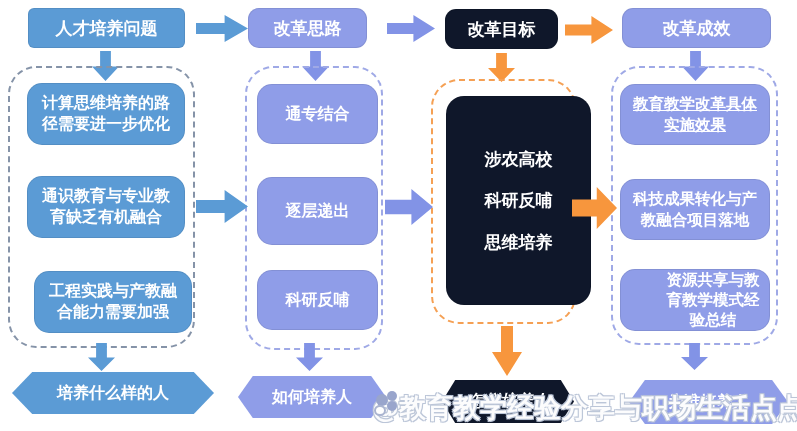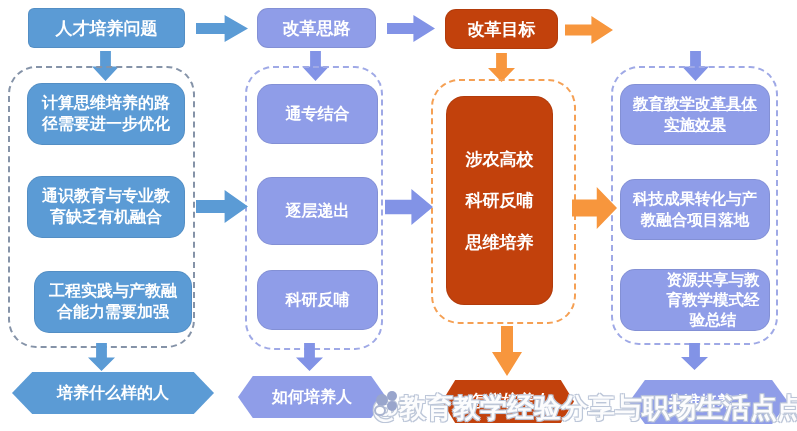--- a/index.html
+++ b/index.html
@@ -13,21 +13,21 @@
   
   .box{
     position:absolute;display:flex;align-items:center;justify-content:center;
     text-align:center;color:#fff;font-weight:bold;border-radius:11px;
     box-sizing:border-box;padding:2px 8px;line-height:1.3;
     border:1px solid rgba(0,0,0,0.08);
   }
   .box.inner{border-radius:15px;}
   .bg-blue{background:#5B9BD5;border-radius:6px;}
   .bg-purple{background:#8F9DE8;}
-  .bg-orange{background:#c2410c;}
+  .bg-orange{background:#0f172a;}
   
   .dashed{
     position:absolute;border:2px dashed;border-radius:28px;box-sizing:border-box;
     background:transparent;
   }
   .dash-blue{border-color:#8593A8;}
   .dash-purple{border-color:#9FA9E6;}
   .dash-orange{border-color:#F5A054;}
   
   .ar{position:absolute;clip-path:polygon(0 30%,55% 30%,55% 0,100% 50%,55% 100%,55% 70%,0 70%);}
@@ -65,44 +65,45 @@
   .fs16{font-size:16px;}
   .fs15{font-size:15.5px;}
 </style>
 </head>
 <body>
 
 <div class="canvas">
 
   <div class="box bg-blue fs17" style="left:28px;top:8px;width:157px;height:40px;">人才培养问题</div>
   <div class="ar c-blue" style="left:196px;top:15px;width:52px;height:27px;"></div>
-  <div class="box bg-purple fs17" style="left:257px;top:8px;width:119px;height:40px;">改革思路</div>
+  <div class="box bg-purple fs17" style="left:248px;top:8px;width:119px;height:40px;">改革思路</div>
   <div class="ar c-purple" style="left:387px;top:15px;width:48px;height:27px;"></div>
   <div class="box bg-orange fs17" style="left:445px;top:9px;width:113px;height:40px;">改革目标</div>
   <div class="ar c-orange" style="left:565px;top:16px;width:48px;height:28px;"></div>
+  <div class="box bg-purple fs17" style="left:622px;top:8px;width:149px;height:40px;">改革成效</div>
 
   <div class="ad c-blue" style="left:92px;top:51px;width:27px;height:30px;"></div>
   <div class="ad c-purple" style="left:302px;top:51px;width:27px;height:30px;"></div>
   <div class="ad c-orange" style="left:488px;top:53px;width:27px;height:29px;"></div>
   <div class="ad c-purple" style="left:682px;top:51px;width:27px;height:30px;"></div>
 
   <div class="dashed dash-blue" style="left:8px;top:66px;width:187px;height:282px;"></div>
   <div class="dashed dash-purple" style="left:245px;top:66px;width:138px;height:284px;"></div>
   <div class="dashed dash-orange" style="left:431px;top:79px;width:145px;height:245px;"></div>
   <div class="dashed dash-purple" style="left:611px;top:66px;width:167px;height:279px;"></div>
 
   <div class="box inner bg-blue fs16" style="left:27px;top:83px;width:158px;height:62px;">计算思维培养的路径需要进一步优化</div>
   <div class="box inner bg-blue fs16" style="left:27px;top:176px;width:158px;height:62px;">通识教育与专业教育缺乏有机融合</div>
   <div class="box inner bg-blue fs16" style="left:34px;top:271px;width:158px;height:62px;">工程实践与产教融合能力需要加强</div>
 
   <div class="box inner bg-purple fs16" style="left:257px;top:84px;width:121px;height:60px;">通专结合</div>
   <div class="box inner bg-purple fs16" style="left:257px;top:177px;width:121px;height:68px;">逐层递出</div>
   <div class="box inner bg-purple fs16" style="left:257px;top:270px;width:121px;height:60px;">科研反哺</div>
 
-  <div class="box inner bg-orange goal-lines fs17" style="left:446px;top:96px;width:107px;height:209px;border-radius:18px;">
+  <div class="box inner bg-orange goal-lines fs17" style="left:446px;top:96px;width:145px;height:209px;border-radius:18px;">
     <span>涉农高校</span>
     <span>科研反哺</span>
     <span>思维培养</span>
   </div>
 
   <div class="box inner bg-purple fs15" style="left:620px;top:84px;width:150px;height:61px;text-decoration:underline;">教育教学改革具体实施效果</div>
   <div class="box inner bg-purple fs15" style="left:620px;top:179px;width:150px;height:61px;">科技成果转化与产教融合项目落地</div>
   <div class="box inner bg-purple fs15" style="left:620px;top:269px;width:150px;height:62px;padding-left:44px;">资源共享与教育教学模式经验总结</div>
 
   <div class="ar c-blue" style="left:196px;top:190px;width:52px;height:33px;"></div>

